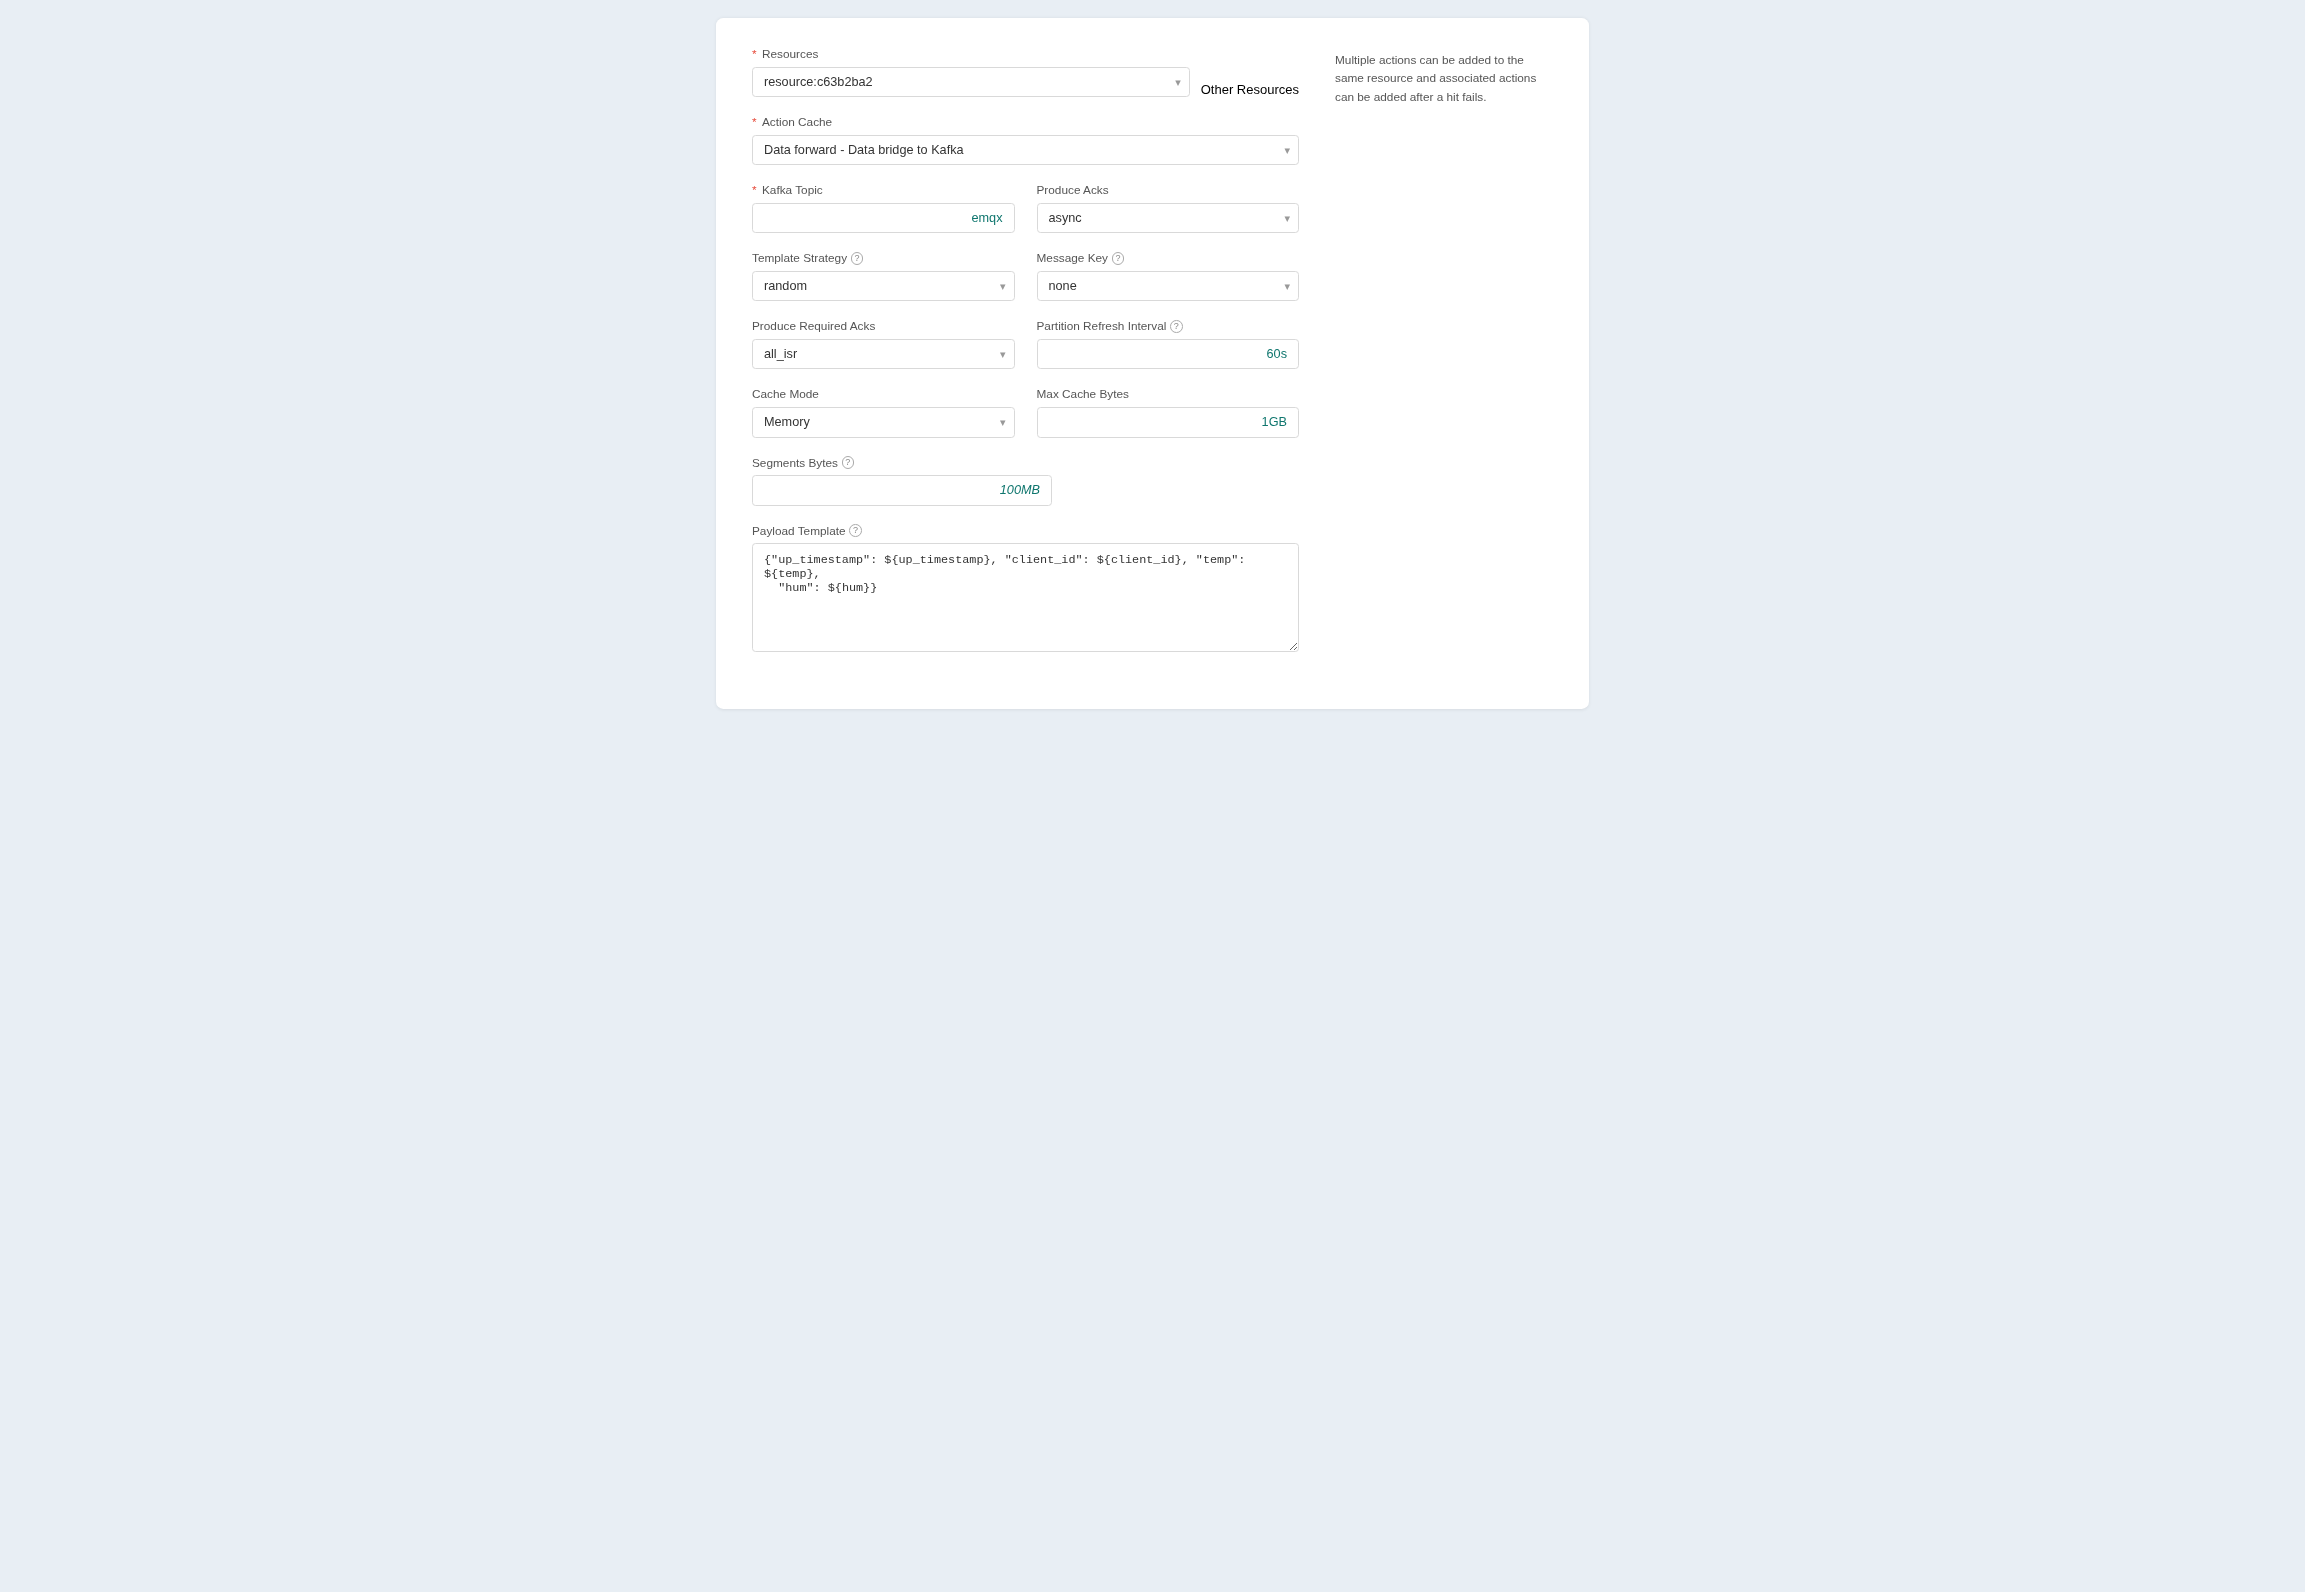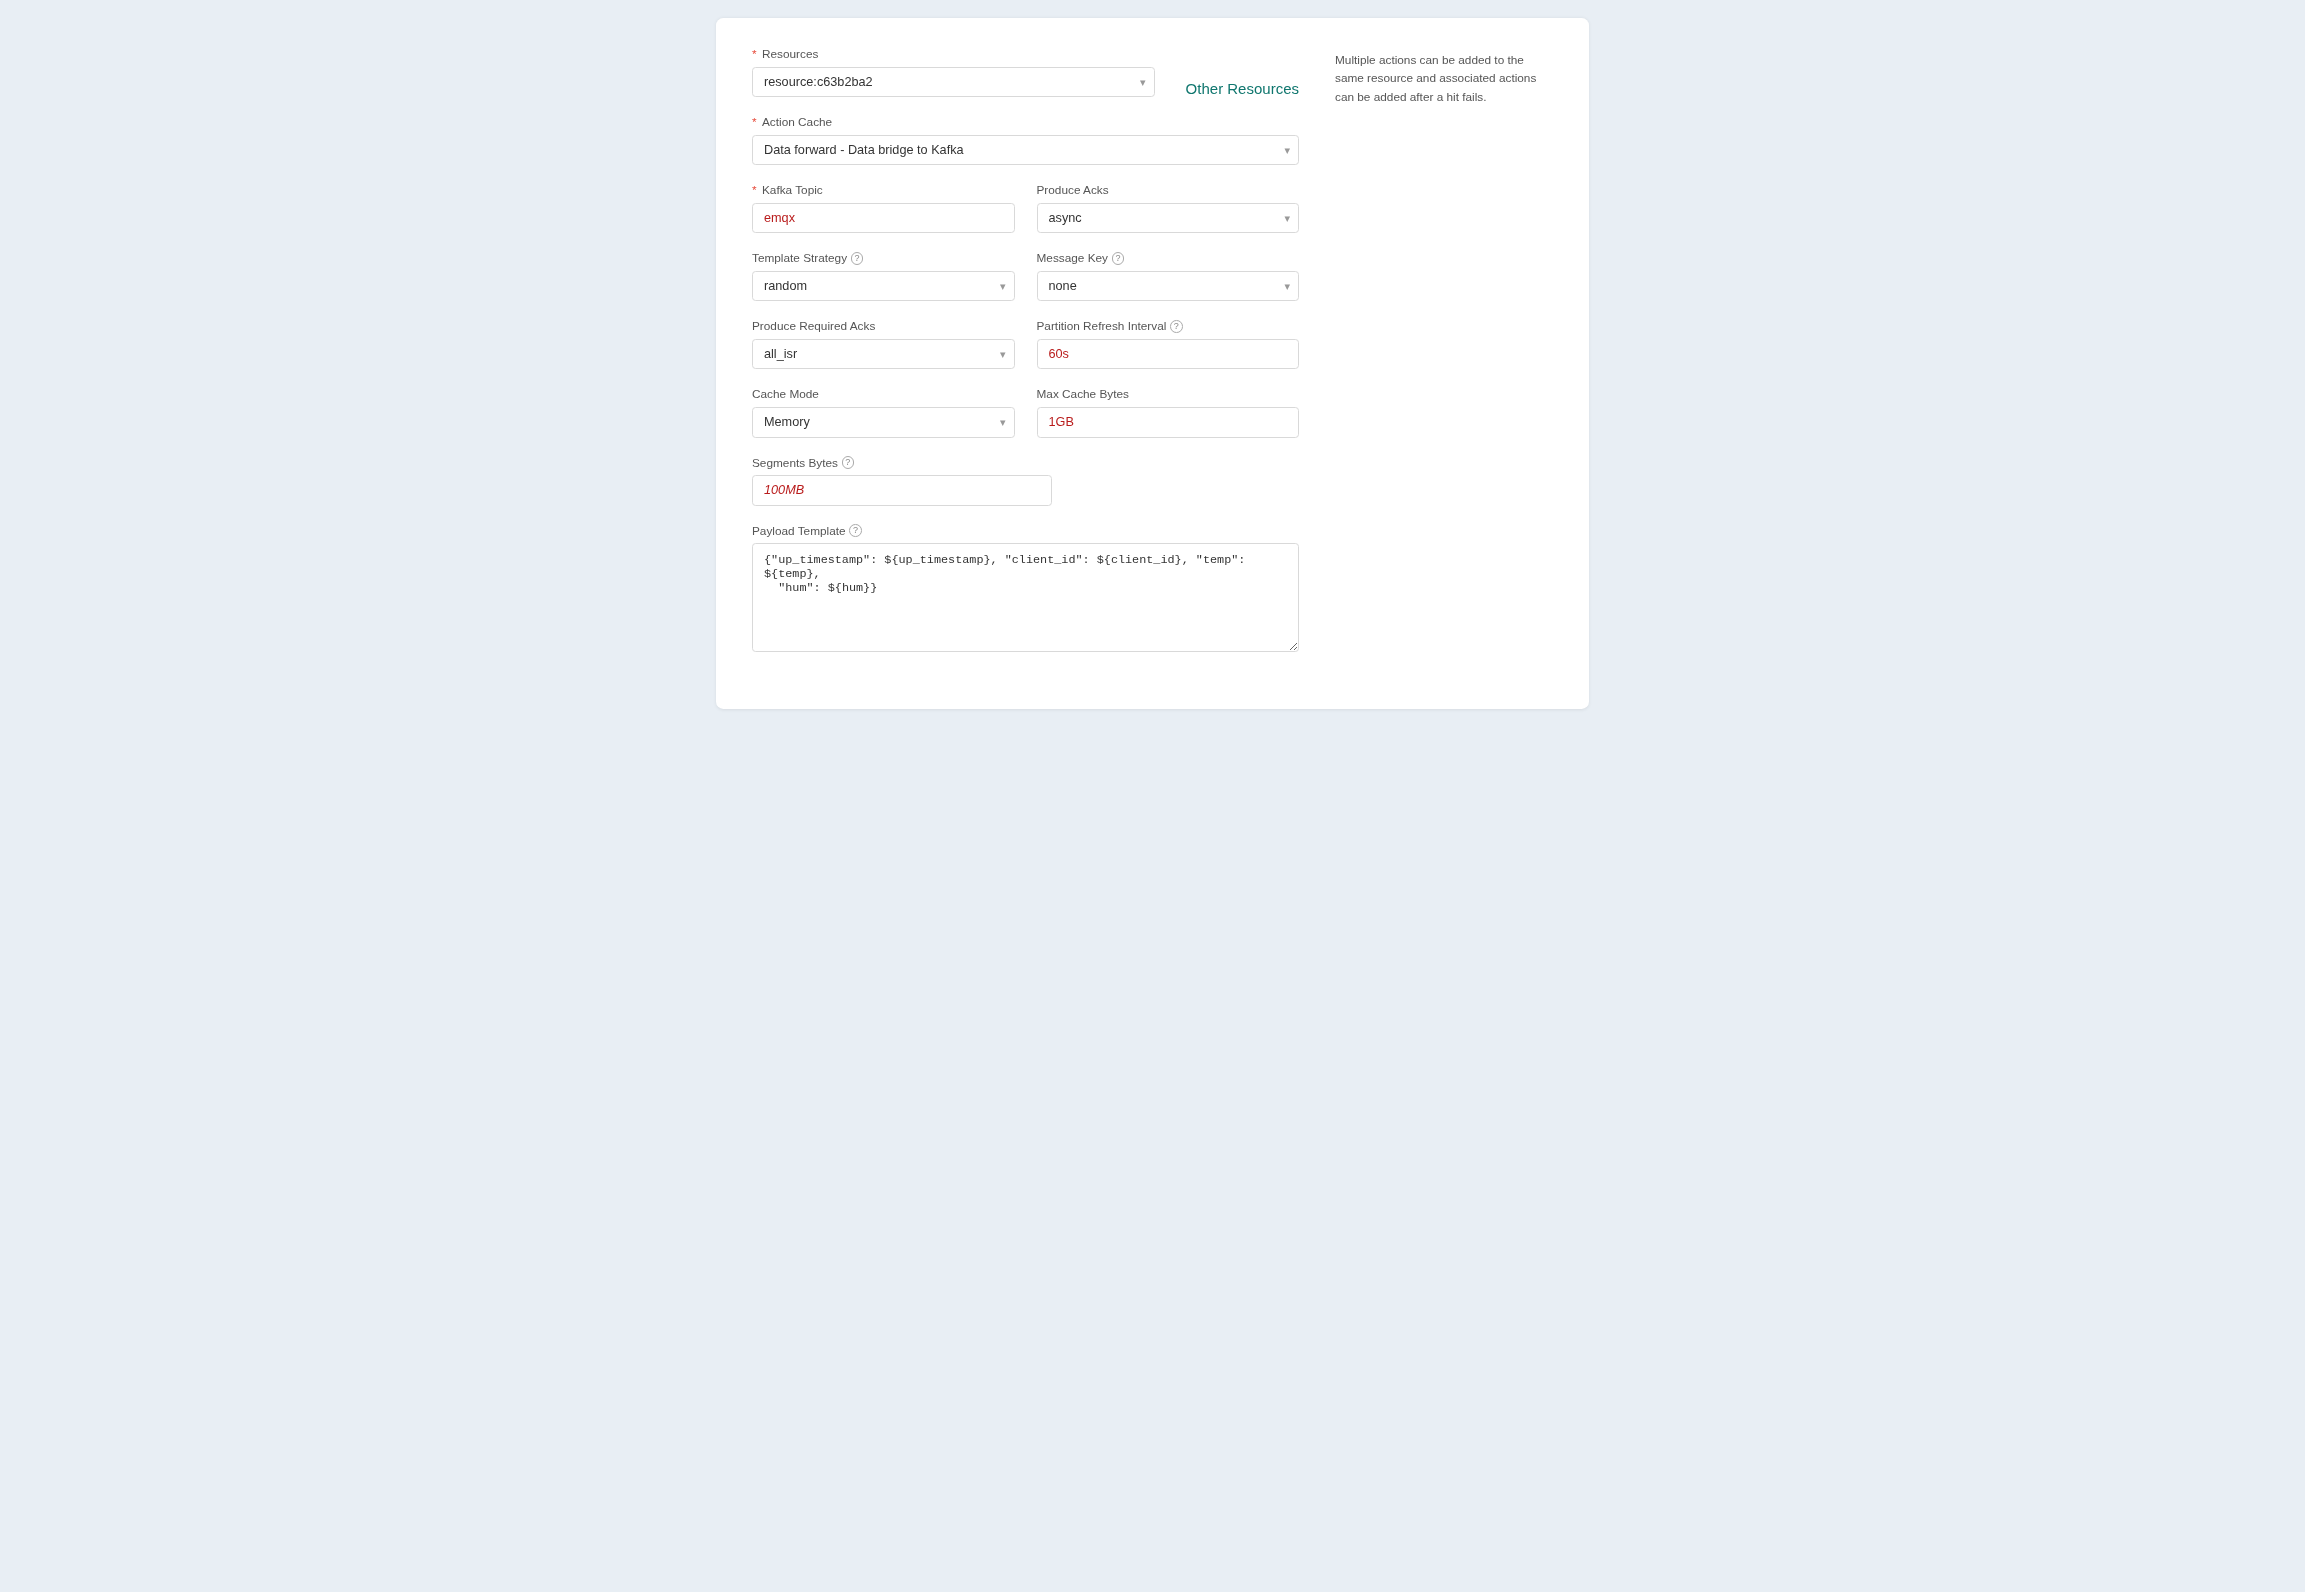--- a/index.html
+++ b/index.html
@@ -77,23 +77,24 @@
       font-size: 9px;
       cursor: default;
       line-height: 1;
     }
     .field-input {
       width: 100%;
       border: 0.9px solid #d9d9d9;
       border-radius: 3.6px;
       padding: 7.3px 11px;
       font-size: 12.7px;
-      color: #b91c1c;
+      color: #0f766e;
       background: #fff;
       outline: none;
+      text-align: right;
     }
     .field-select-wrapper {
       position: relative;
     }
     .field-select {
       width: 100%;
       border: 0.9px solid #d9d9d9;
       border-radius: 3.6px;
       padding: 7.3px 29px 7.3px 11px;
       font-size: 12.7px;
@@ -116,26 +117,25 @@
       display: flex;
       align-items: flex-end;
       gap: 11px;
       margin-bottom: 18px;
     }
     .resources-select-wrapper {
       flex: 1;
       position: relative;
     }
     .other-resources-link {
-      color: #0f766e;
-      font-size: 15px;
+      color: #000000;
+      font-size: 13px;
       white-space: nowrap;
       cursor: pointer;
       text-decoration: none;
-      margin-left: 20px;
     }
     .textarea-field {
       width: 100%;
       border: 0.9px solid #d9d9d9;
       border-radius: 3.6px;
       padding: 9px 11px;
       font-size: 11.8px;
       font-family: 'Courier New', monospace;
       color: #333;
       background: #fff;

